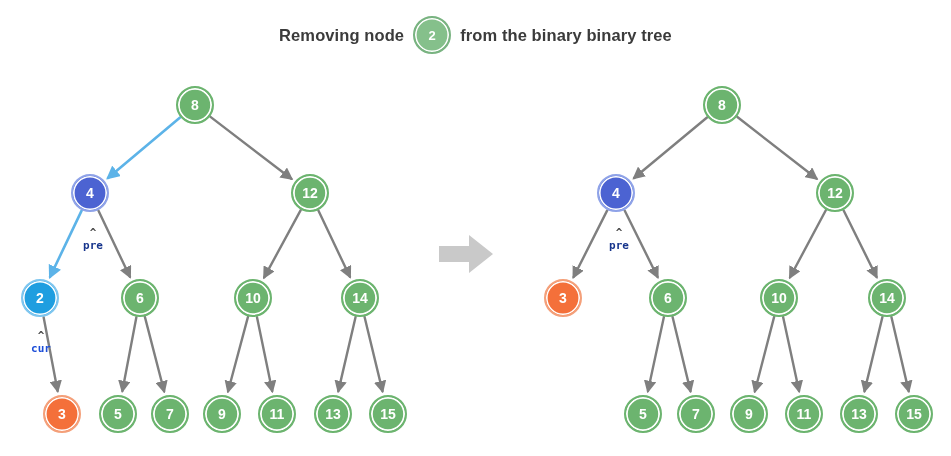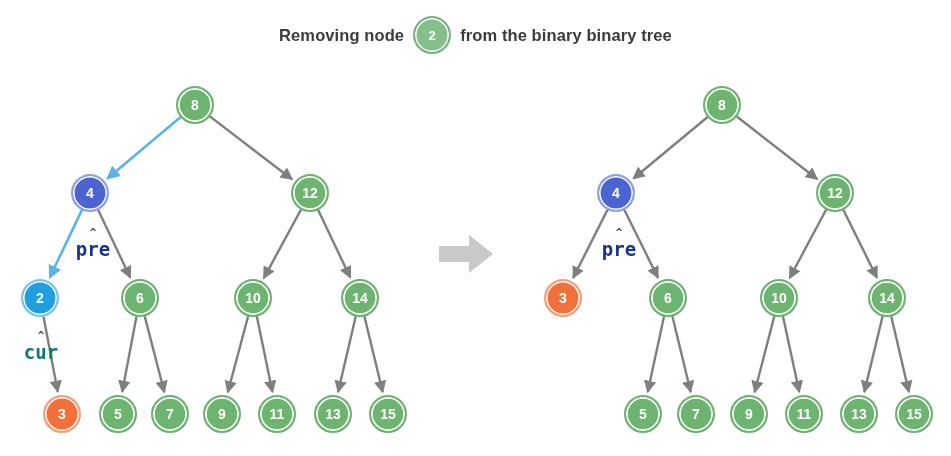--- a/index.html
+++ b/index.html
@@ -112,25 +112,25 @@
   }
   .ptr .caret {
     font-family: "DejaVu Sans Mono", monospace;
     font-size: 11px;
     font-weight: bold;
     color: #4a4a4a;
     margin-bottom: 2px;
   }
   .ptr .ptr-label {
     font-family: "DejaVu Sans Mono", monospace;
-    font-size: 19px;
+    font-size: 11px;
     font-weight: bold;
   }
   .ptr.pre .ptr-label { color: #16348c; }
-  .ptr.cur .ptr-label { color: #0f766e; }
+  .ptr.cur .ptr-label { color: #1d4ed8; }
 
   
   .transition-arrow {
     position: absolute;
     left: 437px;
     top: 232px;
     width: 58px;
     height: 44px;
     z-index: 2;
   }

